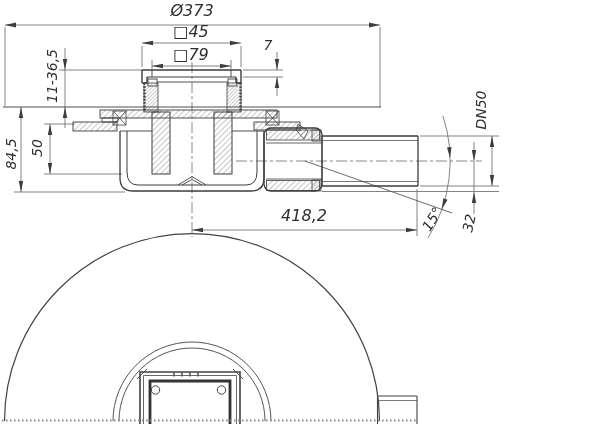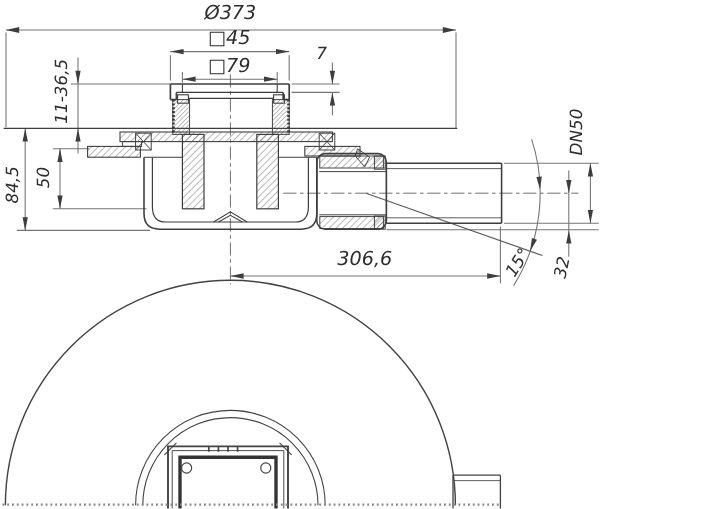--- a/index.html
+++ b/index.html
@@ -201,17 +201,17 @@
 </svg>
 
 <span class="dim big" style="left:192px;top:11px;">Ø373</span>
 <span class="dim big" style="left:191px;top:32px;">□45</span>
 <span class="dim big" style="left:191px;top:55px;">□79</span>
 <span class="dim" style="left:268px;top:45px;">7</span>
 <span class="dim r90" style="left:52px;top:76px;">11-36,5</span>
 <span class="dim r90" style="left:11px;top:154px;">84,5</span>
 <span class="dim r90" style="left:37px;top:148px;">50</span>
 <span class="dim r90" style="left:481px;top:110px;">DN50</span>
-<span class="dim big" style="left:304px;top:216px;">306,6</span>
+<span class="dim big" style="left:304px;top:216px;">418,2</span>
 <span class="dim r58" style="left:432px;top:219px;">15°</span>
 <span class="dim r78" style="left:469px;top:223px;">32</span>
 
 </div>
 
 </body></html>

